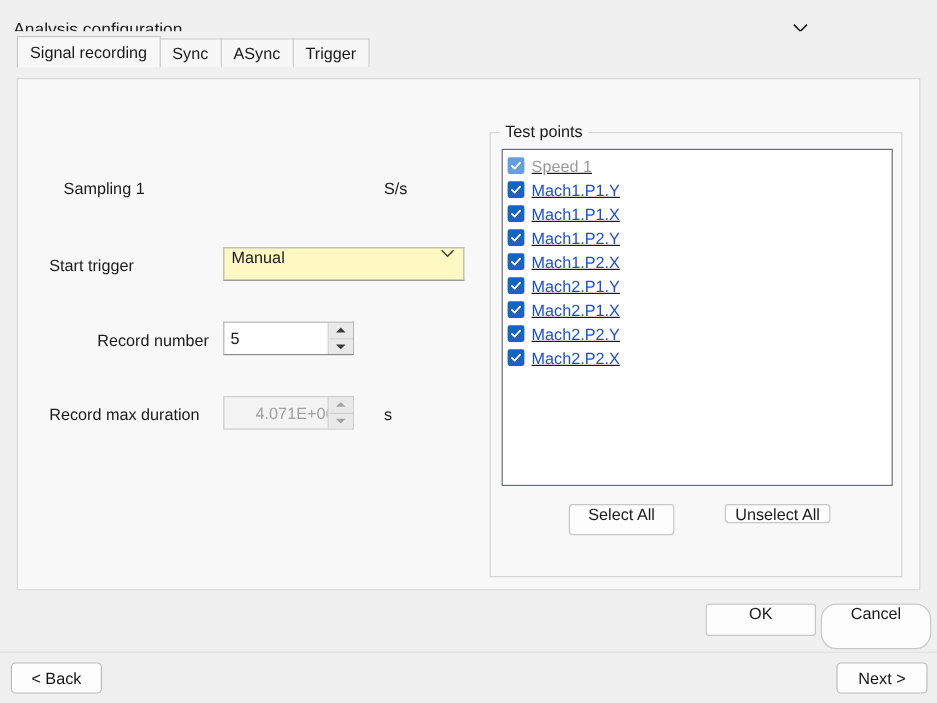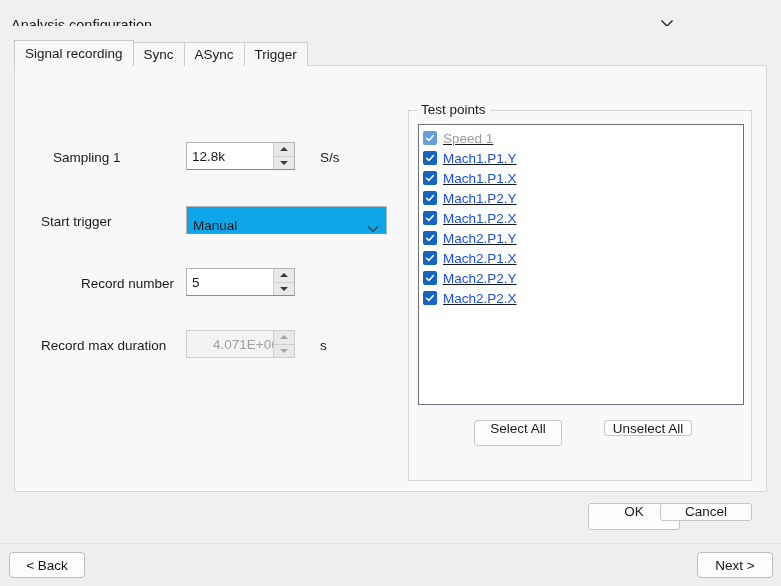--- a/index.html
+++ b/index.html
@@ -53,21 +53,21 @@
     left: 0; top: 26px;
     width: 781px;
     height: 517px;
     background: #f0f0f0;
   }
 
   
   .tabstrip {
     position: absolute;
     left: 14px;
-    top: 14px;
+    top: 4px;
     height: 26px;
     display: flex;
     align-items: flex-end;
     z-index: 3;
   }
   .tab {
     height: 24px;
     padding: 0 10px;
     display: flex;
     align-items: center;
@@ -166,26 +166,26 @@
 
   .unit {
     position: absolute;
     font-size: 13.5px;
     color: #1a1a1a;
   }
 
   .combobox {
     position: absolute;
     box-sizing: border-box;
-    background: #0ea5e9;
+    background: #fef9c3;
     border: 1px solid #b4b4b4;
     border-bottom-color: #8a8a8a;
     height: 28px;
     display: flex;
-    align-items: flex-end;
+    align-items: flex-start;
     cursor: default;
   }
   .combobox .cb-value {
     flex: 1;
     padding-left: 6px;
     font-size: 13.5px;
     color: #1a1a1a;
     white-space: nowrap;
     overflow: hidden;
   }
@@ -321,31 +321,20 @@
       <span>ASync</span>
     </div>
     <div class="tab">
       <span>Trigger</span>
     </div>
   </div>
 
   <div class="tabpanel">
 
     <div class="field-label" style="left:38px; top:84px;">Sampling 1</div>
-    <div class="spinbox" style="left:171px; top:76px; width:109px;">
-      <div class="sp-value">12.8k</div>
-      <div class="sp-buttons">
-        <div class="sp-btn up">
-          <span class="tri-up"></span>
-        </div>
-        <div class="sp-btn down">
-          <span class="tri-down"></span>
-        </div>
-      </div>
-    </div>
     <div class="unit" style="left:305px; top:84px;">S/s</div>
 
     <div class="field-label" style="left:26px; top:148px;">Start trigger</div>
     <div class="combobox" style="left:171px; top:140px; width:201px;">
       <div class="cb-value">Manual</div>
       <div class="cb-arrow">
         <svg width="12" height="8" viewBox="0 0 12 8">
           <polyline points="1,1.5 6,6.5 11,1.5" fill="none" stroke="#3a3a3a" stroke-width="1.2"></polyline>
         </svg>
       </div>
@@ -464,21 +453,21 @@
       <div class="btn" style="left:195px; top:309px; width:88px; height:16px;">
         <span>Unselect All</span>
       </div>
     </div>
 
   </div>
 
   <div class="btn" style="left:588px; top:477px; width:92px; height:27px;">
     <span>OK</span>
   </div>
-  <div class="btn" style="left:660px; top:477px; width:92px; height:18px;">
+  <div class="btn" style="left:684px; top:477px; width:92px; height:38px;border-radius:13px;">
     <span>Cancel</span>
   </div>
 
 </div>
 
 <div class="bottombar">
   <div class="wizard-btn" style="left:9px; top:8px; width:76px;">
     <span>&lt; Back</span>
   </div>
   <div class="wizard-btn" style="left:697px; top:8px; width:76px;">

